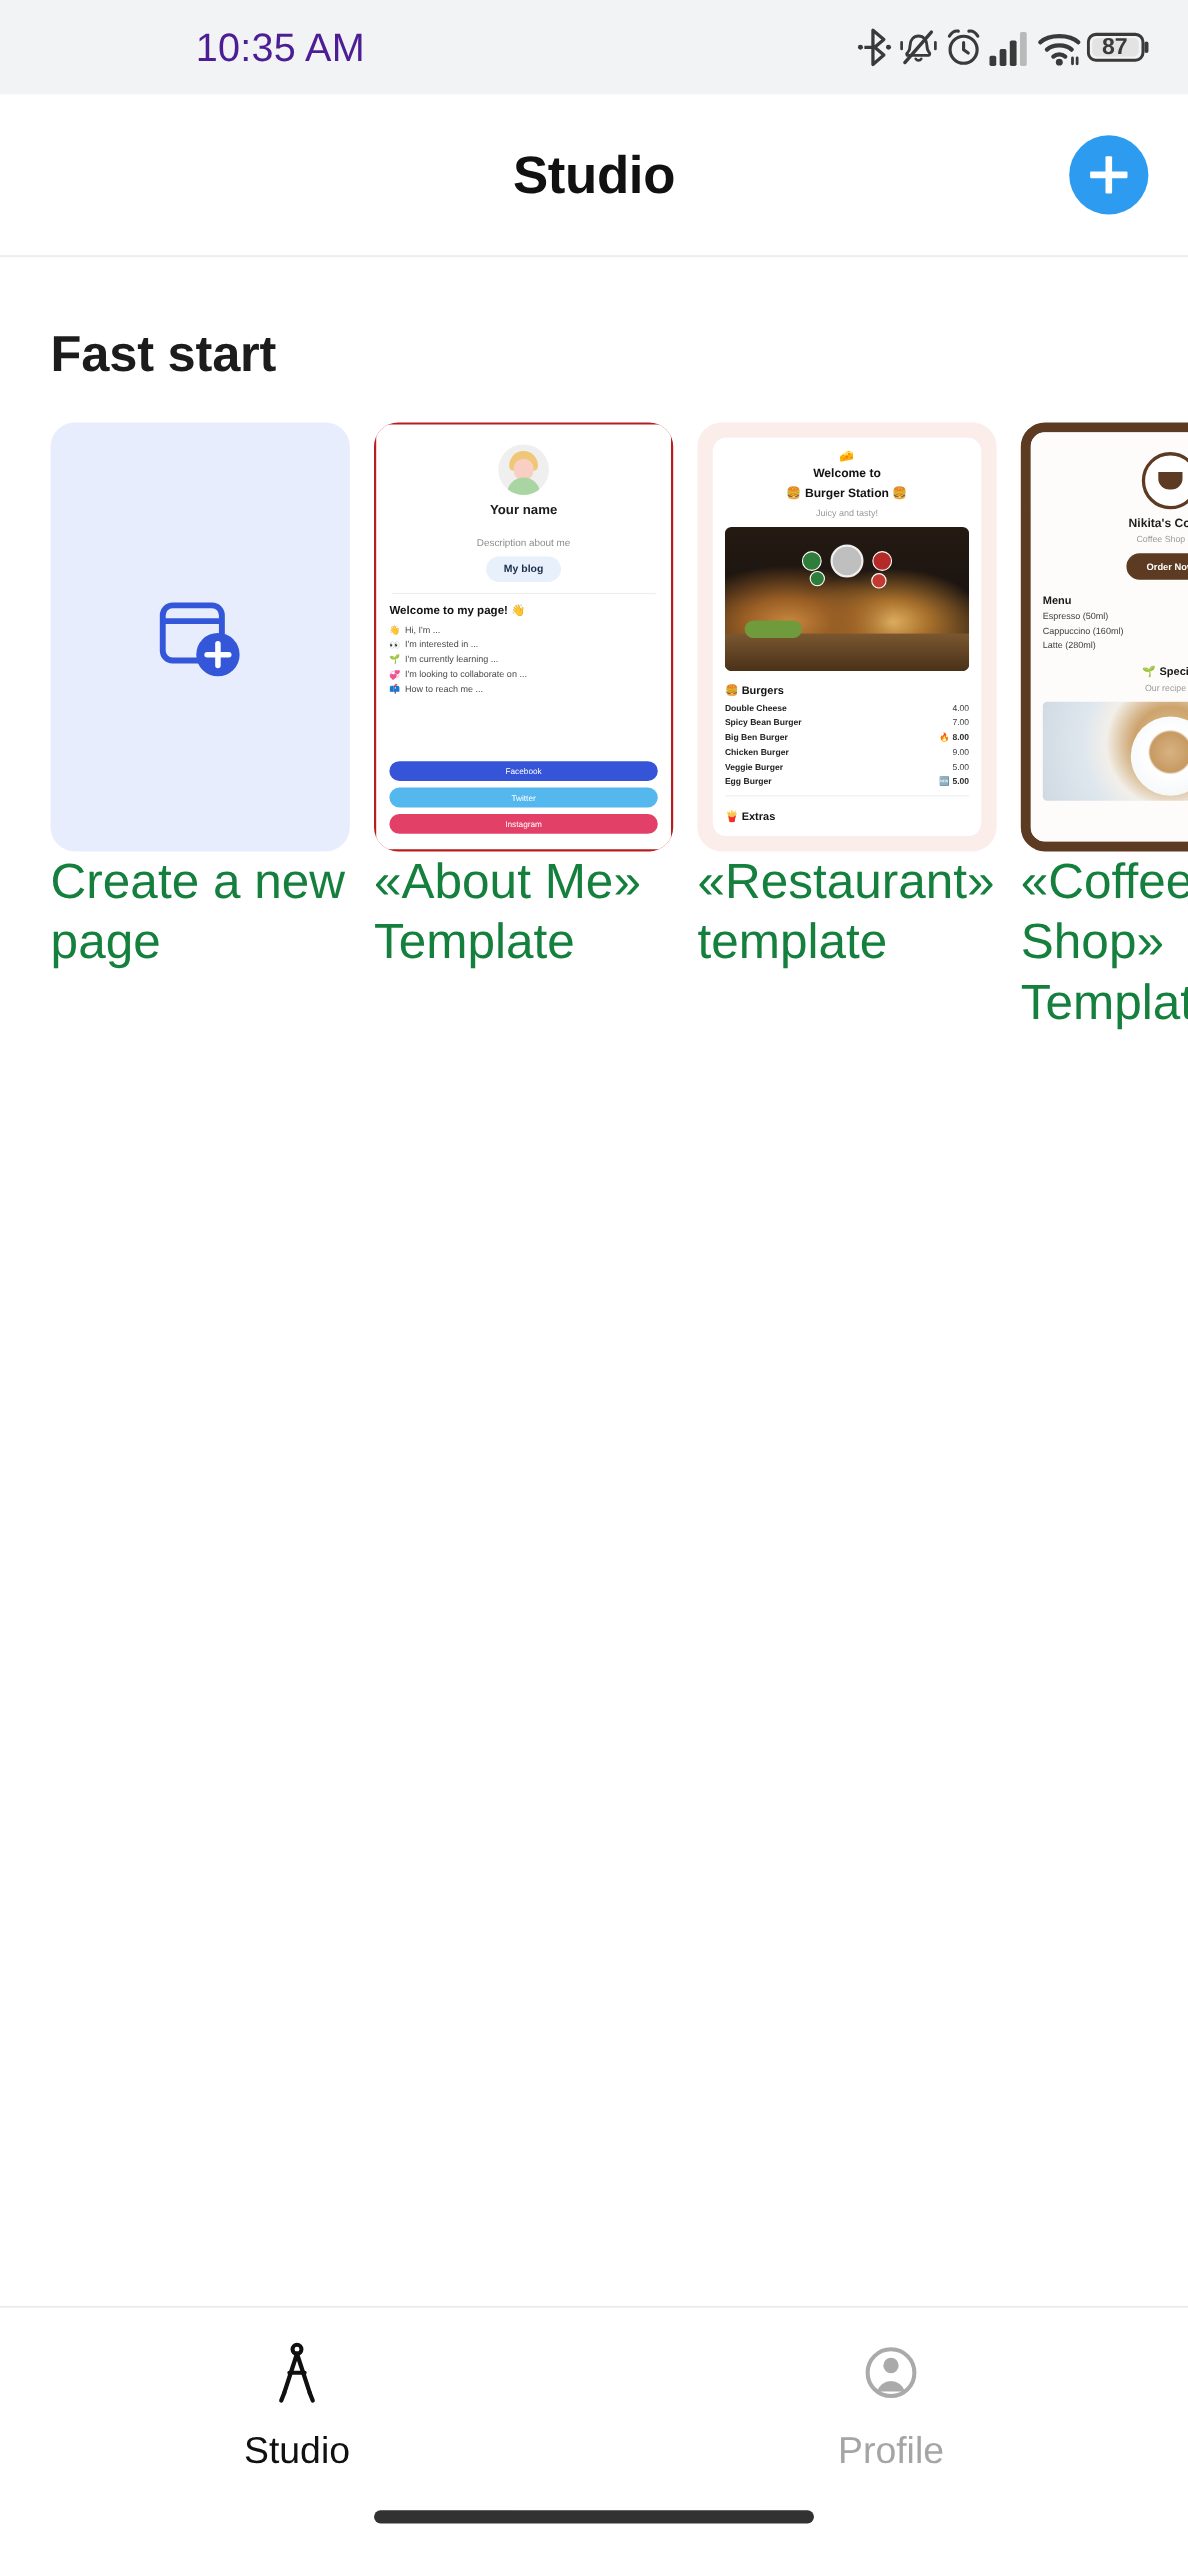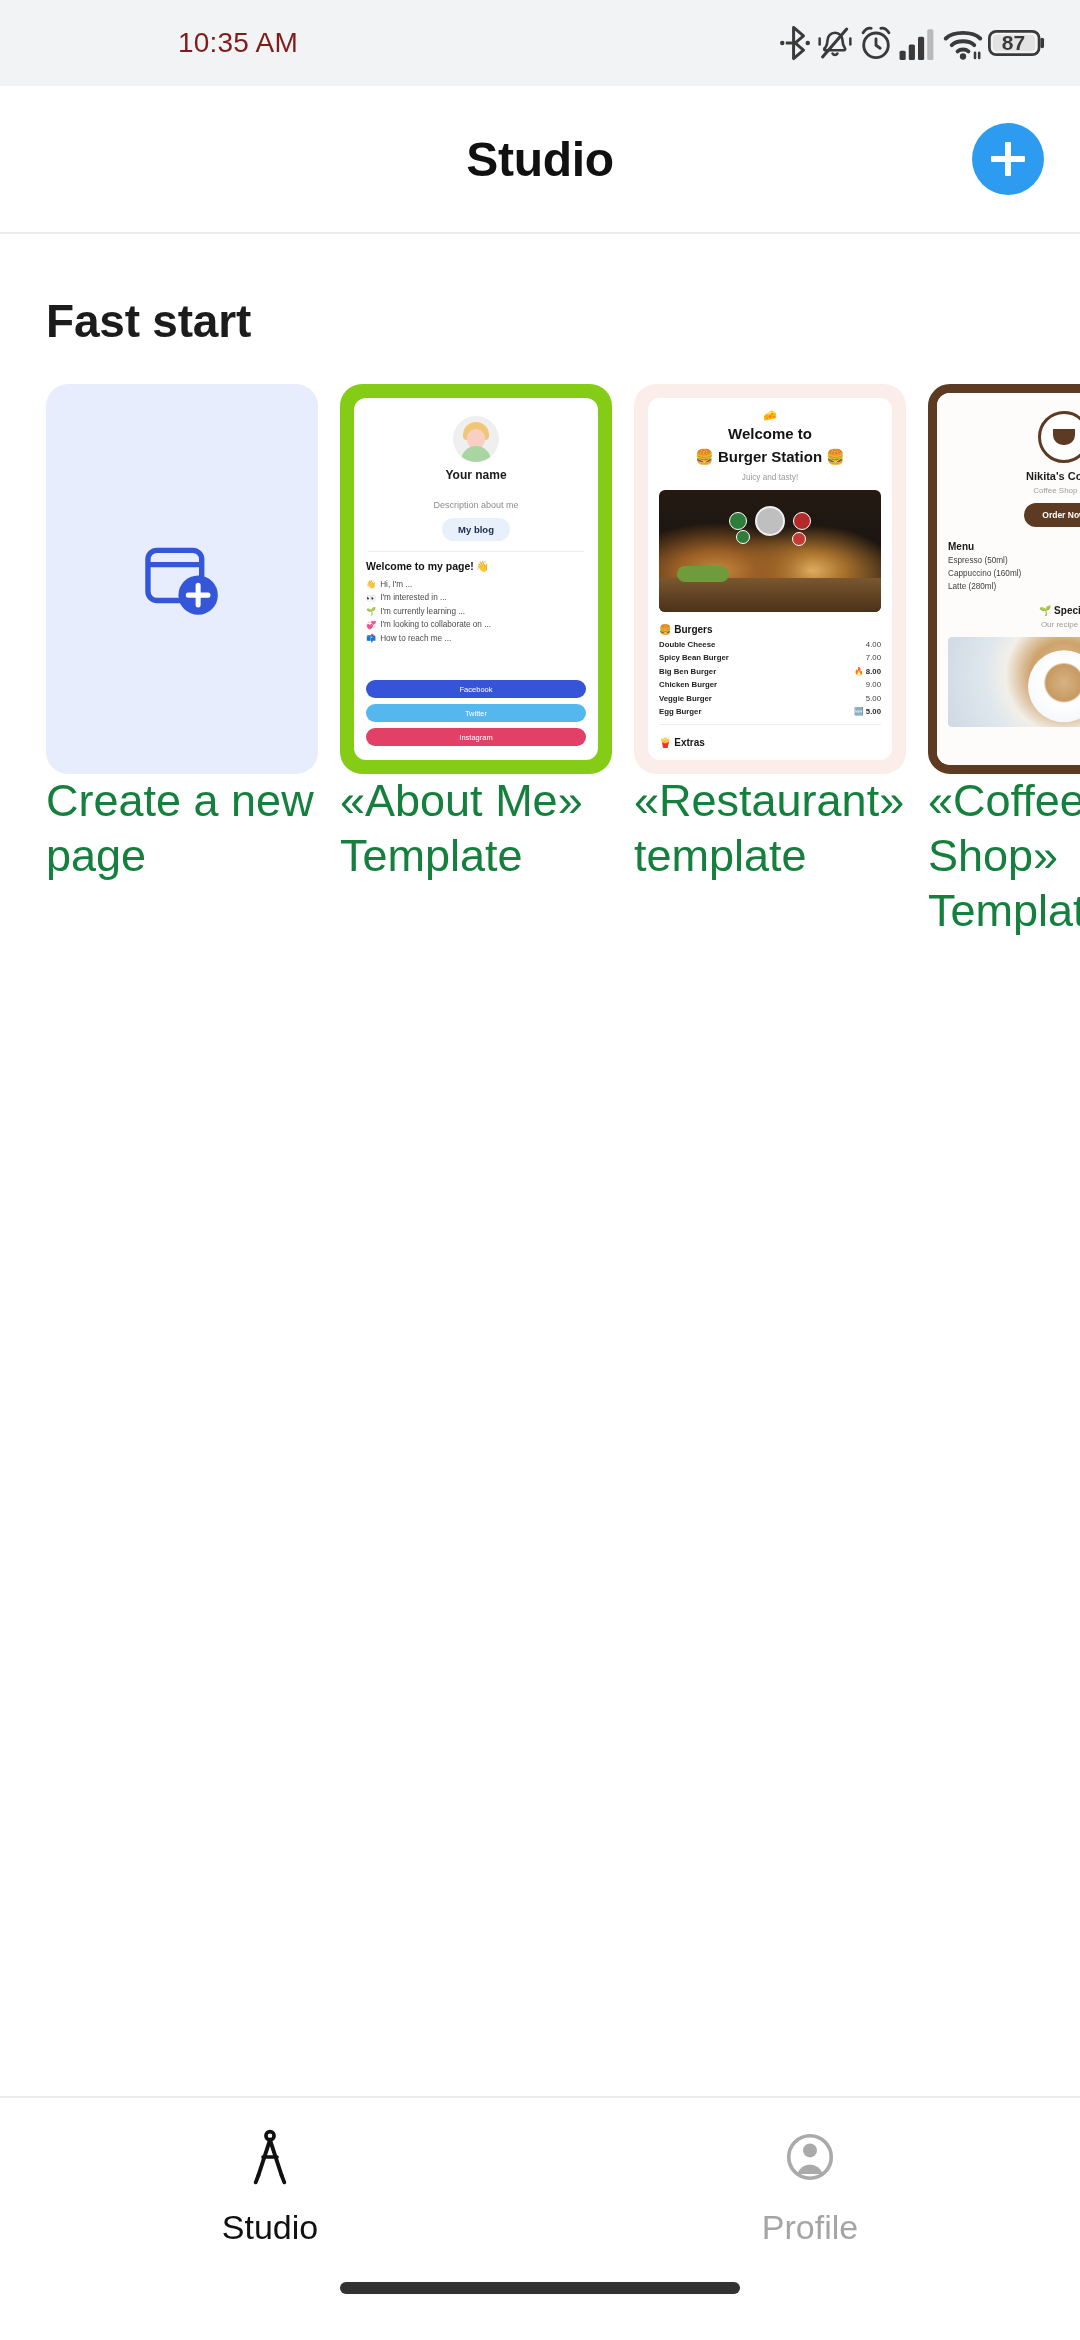--- a/index.html
+++ b/index.html
@@ -24,22 +24,22 @@
   
   .status-bar {
     height: 86px;
     background: #f2f3f4;
     display: flex;
     align-items: center;
     flex-shrink: 0;
     padding: 0 34px 0 0;
   }
   .status-time {
-    font-size: 28px;
-    color: #7f1d1d;
+    font-size: 36px;
+    color: #4c1d95;
     letter-spacing: 0.2px;
     margin-left: 178px;
   }
   .status-icons {
     margin-left: auto;
     display: flex;
     align-items: center;
     gap: 4px;
   }
   .status-icons svg { display: block; }
@@ -127,21 +127,21 @@
 
   
   .thumb-create {
     background: #e7edfd;
     display: flex;
     align-items: center;
     justify-content: center;
   }
 
   
-  .thumb-about { background: #84cc16; padding: 14px; }
+  .thumb-about { background: #b91c1c; padding: 2px; }
   .about-inner {
     width: 100%; height: 100%;
     background: #ffffff;
     border-radius: 12px;
     padding: 14px 12px;
     display: flex; flex-direction: column;
   }
   .about-avatar {
     width: 46px; height: 46px; border-radius: 50%;
     background: #efefef; margin: 4px auto 0;
@@ -178,21 +178,21 @@
   .soc-ig { background: #e34068; }
 
   
   .thumb-rest { background: #fbeeea; padding: 14px; }
   .rest-inner {
     width: 100%; height: 100%;
     background: #ffffff; border-radius: 12px;
     padding: 12px 11px; display: flex; flex-direction: column;
   }
   .rest-emoji { text-align: center; font-size: 11px; line-height: 1; }
-  .rest-h1 { text-align: center; font-size: 15px; font-weight: bold; color: #141414; line-height: 1.35; margin-top: 3px; }
+  .rest-h1 { text-align: center; font-size: 11px; font-weight: bold; color: #141414; line-height: 1.35; margin-top: 3px; }
   .rest-sub { text-align: center; font-size: 8.2px; color: #9a9a9a; margin-top: 5px; }
   .rest-photo {
     margin-top: 8px; height: 136px; border-radius: 6px;
     position: relative; overflow: hidden;
     background:
       radial-gradient(ellipse at 26% 66%, #c8873f 0%, #9a5f25 17%, rgba(60,36,14,0) 42%),
       radial-gradient(ellipse at 68% 66%, #e0b062 0%, #a9712c 16%, rgba(60,36,14,0) 40%),
       linear-gradient(180deg, #241a12 0%, #1b1410 46%, #3d2a18 72%, #5a3d22 88%, #3a2715 100%);
   }
   .rest-photo .lettuce {

